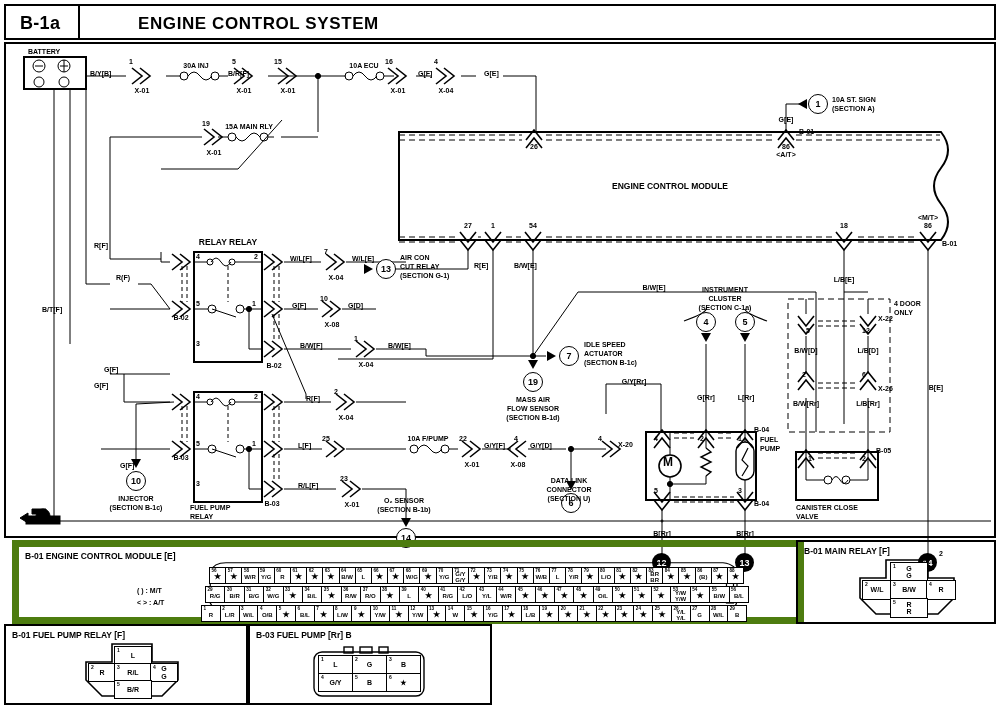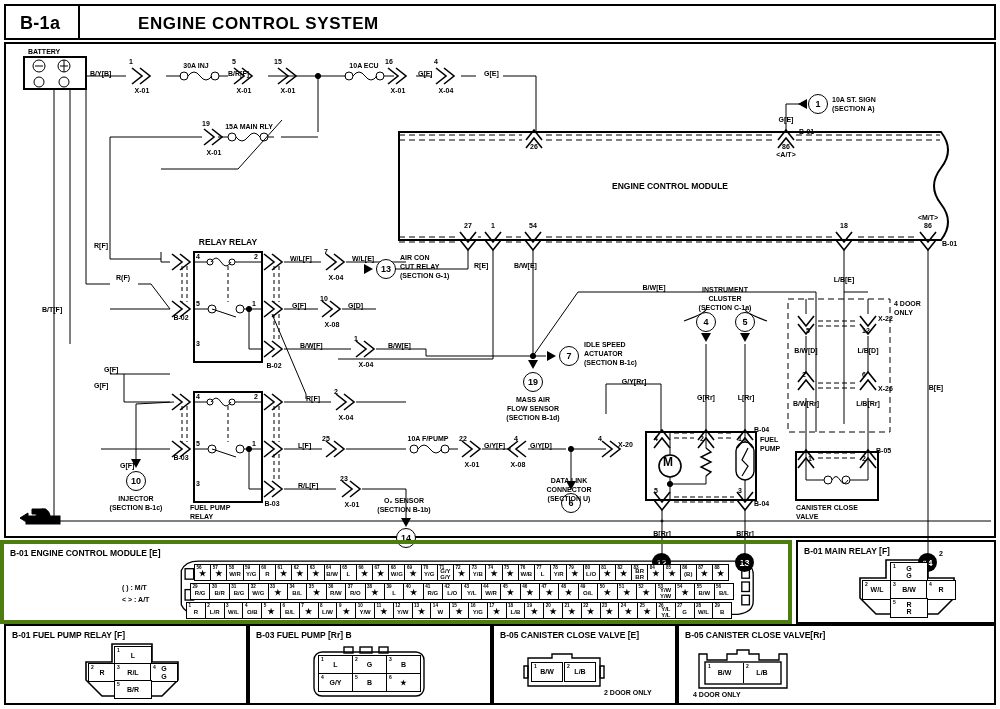--- a/index.html
+++ b/index.html
@@ -31,21 +31,21 @@
   .arrowdn{position:absolute;width:0;height:0;border-left:5px solid transparent;
            border-right:5px solid transparent;border-top:9px solid #000;}
   .arrowrt{position:absolute;width:0;height:0;border-top:5px solid transparent;
            border-bottom:5px solid transparent;border-left:9px solid #000;}
   .arrowlf{position:absolute;width:0;height:0;border-top:5px solid transparent;
            border-bottom:5px solid transparent;border-right:9px solid #000;}
 
   svg.ov{position:absolute;left:0;top:0;width:100%;height:100%;overflow:visible;pointer-events:none;}
 
   
-  #pan1{position:absolute;left:0;top:540px;width:792px;height:84px;border:4px solid #4d7c0f;}
+  #pan1{position:absolute;left:12px;top:540px;width:792px;height:84px;border:7px solid #4d7c0f;}
   #pan2{position:absolute;left:796px;top:540px;width:200px;height:84px;border:2px solid #000;}
   #pan3{position:absolute;left:4px;top:624px;width:244px;height:81px;border:2px solid #000;}
   #pan4{position:absolute;left:248px;top:624px;width:244px;height:81px;border:2px solid #000;}
   #pan5{position:absolute;left:492px;top:624px;width:185px;height:81px;border:2px solid #000;}
   #pan6{position:absolute;left:677px;top:624px;width:319px;height:81px;border:2px solid #000;}
   .panttl{position:absolute;left:6px;top:4px;font-size:8.5px;font-weight:bold;white-space:nowrap;}
 
   
   .pinrow{position:absolute;display:flex;}
   .pin{position:relative;border:1px solid #000;background:#fff;height:17px;
@@ -1068,52 +1068,15 @@
     <div class="cell" id="b04c5" style="left:102px;top:47px;width:35px;height:19px;">
         <span class="num">5</span>
         <span>B</span>
       </div>
     <div class="cell" id="b04c6" style="left:136px;top:47px;width:35px;height:19px;">
         <span class="num">6</span>
         <span>★</span>
       </div>
   </div>
 
-  <div id="pan5">
-    <div class="panttl">B-05 CANISTER CLOSE VALVE [E]</div>
-    <svg class="ov" viewBox="0 0 181 77">
-      <g stroke="#000" fill="none" stroke-width="1.4">
-        <path d="M34 32 L58 32 L58 28 L78 28 L78 32 L106 32 L106 60 L34 60 Z"></path>
-        <path d="M30 40 L34 40 L34 52 L30 52 Z"></path>
-        <path d="M110 40 L106 40 L106 52 L110 52 Z"></path>
-      </g>
-    </svg>
-    <div class="cell" id="b05ac1" style="left:37px;top:36px;width:32px;height:20px;">
-        <span class="num">1</span>
-        <span>B/W</span>
-      </div>
-    <div class="cell" id="b05ac2" style="left:70px;top:36px;width:32px;height:20px;">
-        <span class="num">2</span>
-        <span>L/B</span>
-      </div>
-    <div class="t b" style="left:110px;top:63px;">2 DOOR ONLY</div>
-  </div>
-
-  <div id="pan6">
-    <div class="panttl">B-05 CANISTER CLOSE VALVE[Rr]</div>
-    <svg class="ov" viewBox="0 0 315 77">
-      <g stroke="#000" fill="none" stroke-width="1.4">
-        <path d="M20 34 L20 28 L28 28 L28 34 L48 34 L48 28 L58 28 L58 24 L70 24 L70 28 L80 28 L80 34 L100 34 L100 28 L108 28 L108 34 L108 62 L20 62 Z"></path>
-        <rect x="26" y="36" width="76" height="22" fill="none"></rect>
-      </g>
-    </svg>
-    <div class="cell" id="b05bc1" style="left:27px;top:37px;width:37px;height:20px;border:none;">
-        <span class="num">1</span>
-        <span>B/W</span>
-      </div>
-    <div class="cell" id="b05bc2" style="left:64px;top:37px;width:37px;height:20px;border:none;border-left:1.5px solid #000;">
-        <span class="num">2</span>
-        <span>L/B</span>
-      </div>
-    <div class="t b" style="left:14px;top:65px;">4 DOOR ONLY</div>
-  </div>
+
 
 </div>
 
 </body></html>

